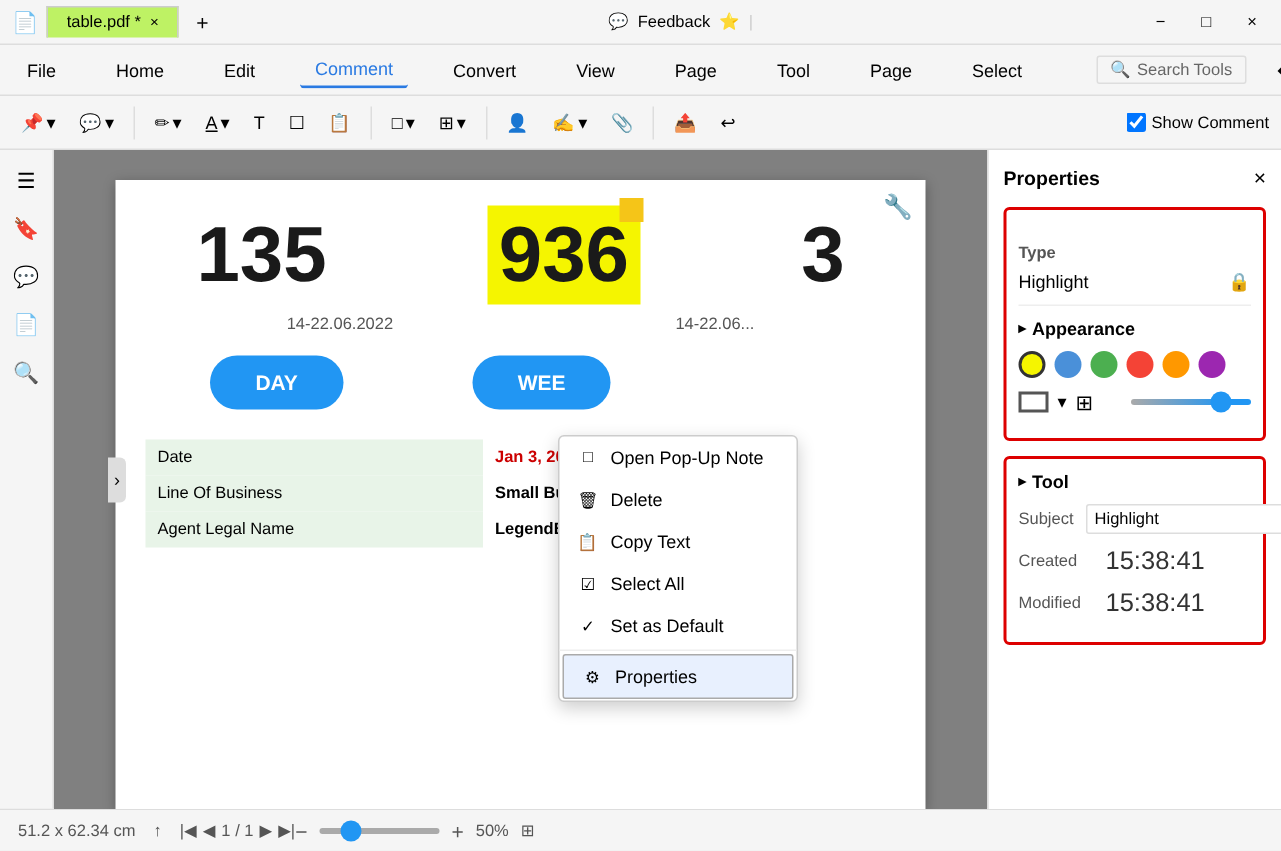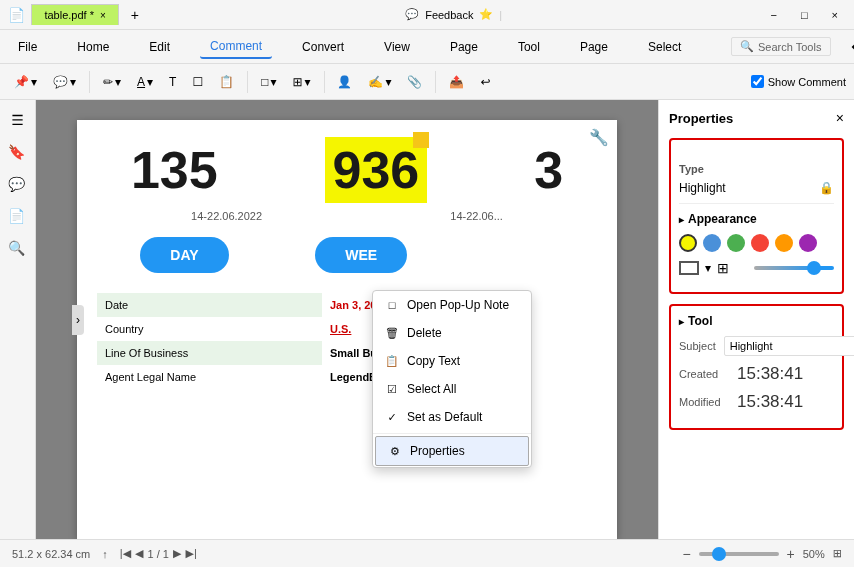--- a/index.html
+++ b/index.html
@@ -117,21 +117,21 @@
     .shape-box { width: 20px; height: 14px; border: 2px solid #555; cursor: pointer; }
     .opacity-slider { flex: 1; height: 4px; -webkit-appearance: none; background: linear-gradient(to right, #aaa, #2196f3 80%); border-radius: 2px; cursor: pointer; }
 
     .info-row { display: flex; align-items: center; gap: 8px; margin-bottom: 8px; }
     .info-label { font-size: 11px; color: #555; width: 50px; }
     .info-input { flex: 1; font-size: 11px; border: 1px solid #ddd; padding: 3px 5px; border-radius: 2px; }
     .info-value { font-size: 17px; color: #333; text-align: right; }
 
     
     .status-bar {
-      display: flex; align-items: center; justify-content: space-between;
+      display: flex; align-items: center; 
       background: #f5f5f5; height: 28px; border-top: 1px solid #ddd;
       padding: 0 12px; font-size: 11px; color: #555;
     }
     .status-left { display: flex; align-items: center; gap: 12px; }
     .status-right { display: flex; align-items: center; gap: 8px; }
     .zoom-slider { width: 80px; height: 4px; -webkit-appearance: none; background: #aaa; border-radius: 2px; }
     .page-nav { display: flex; align-items: center; gap: 4px; }
 
     .feedback-area { display: flex; align-items: center; gap: 6px; font-size: 11px; }
 
@@ -285,24 +285,20 @@
         <div style="width:60px;"></div>
       </div>
 
       <table class="pdf-table">
         <tbody>
             <tr>
           <td style="background:#e8f4e8;">Date</td>
           <td style="color:#cc0000; font-weight:bold;">Jan 3, 2022</td>
         </tr>
         <tr>
-          <td>Country</td>
-          <td style="color:#cc0000; font-weight:bold; text-decoration:underline;">U.S.</td>
-        </tr>
-        <tr>
           <td style="background:#e8f4e8;">Line Of Business</td>
           <td style="font-weight:bold;">Small Business Banking</td>
         </tr>
         <tr>
           <td>Agent Legal Name</td>
           <td style="font-weight:bold;">LegendBusiness</td>
         </tr>
       </tbody>
         </table>
 

